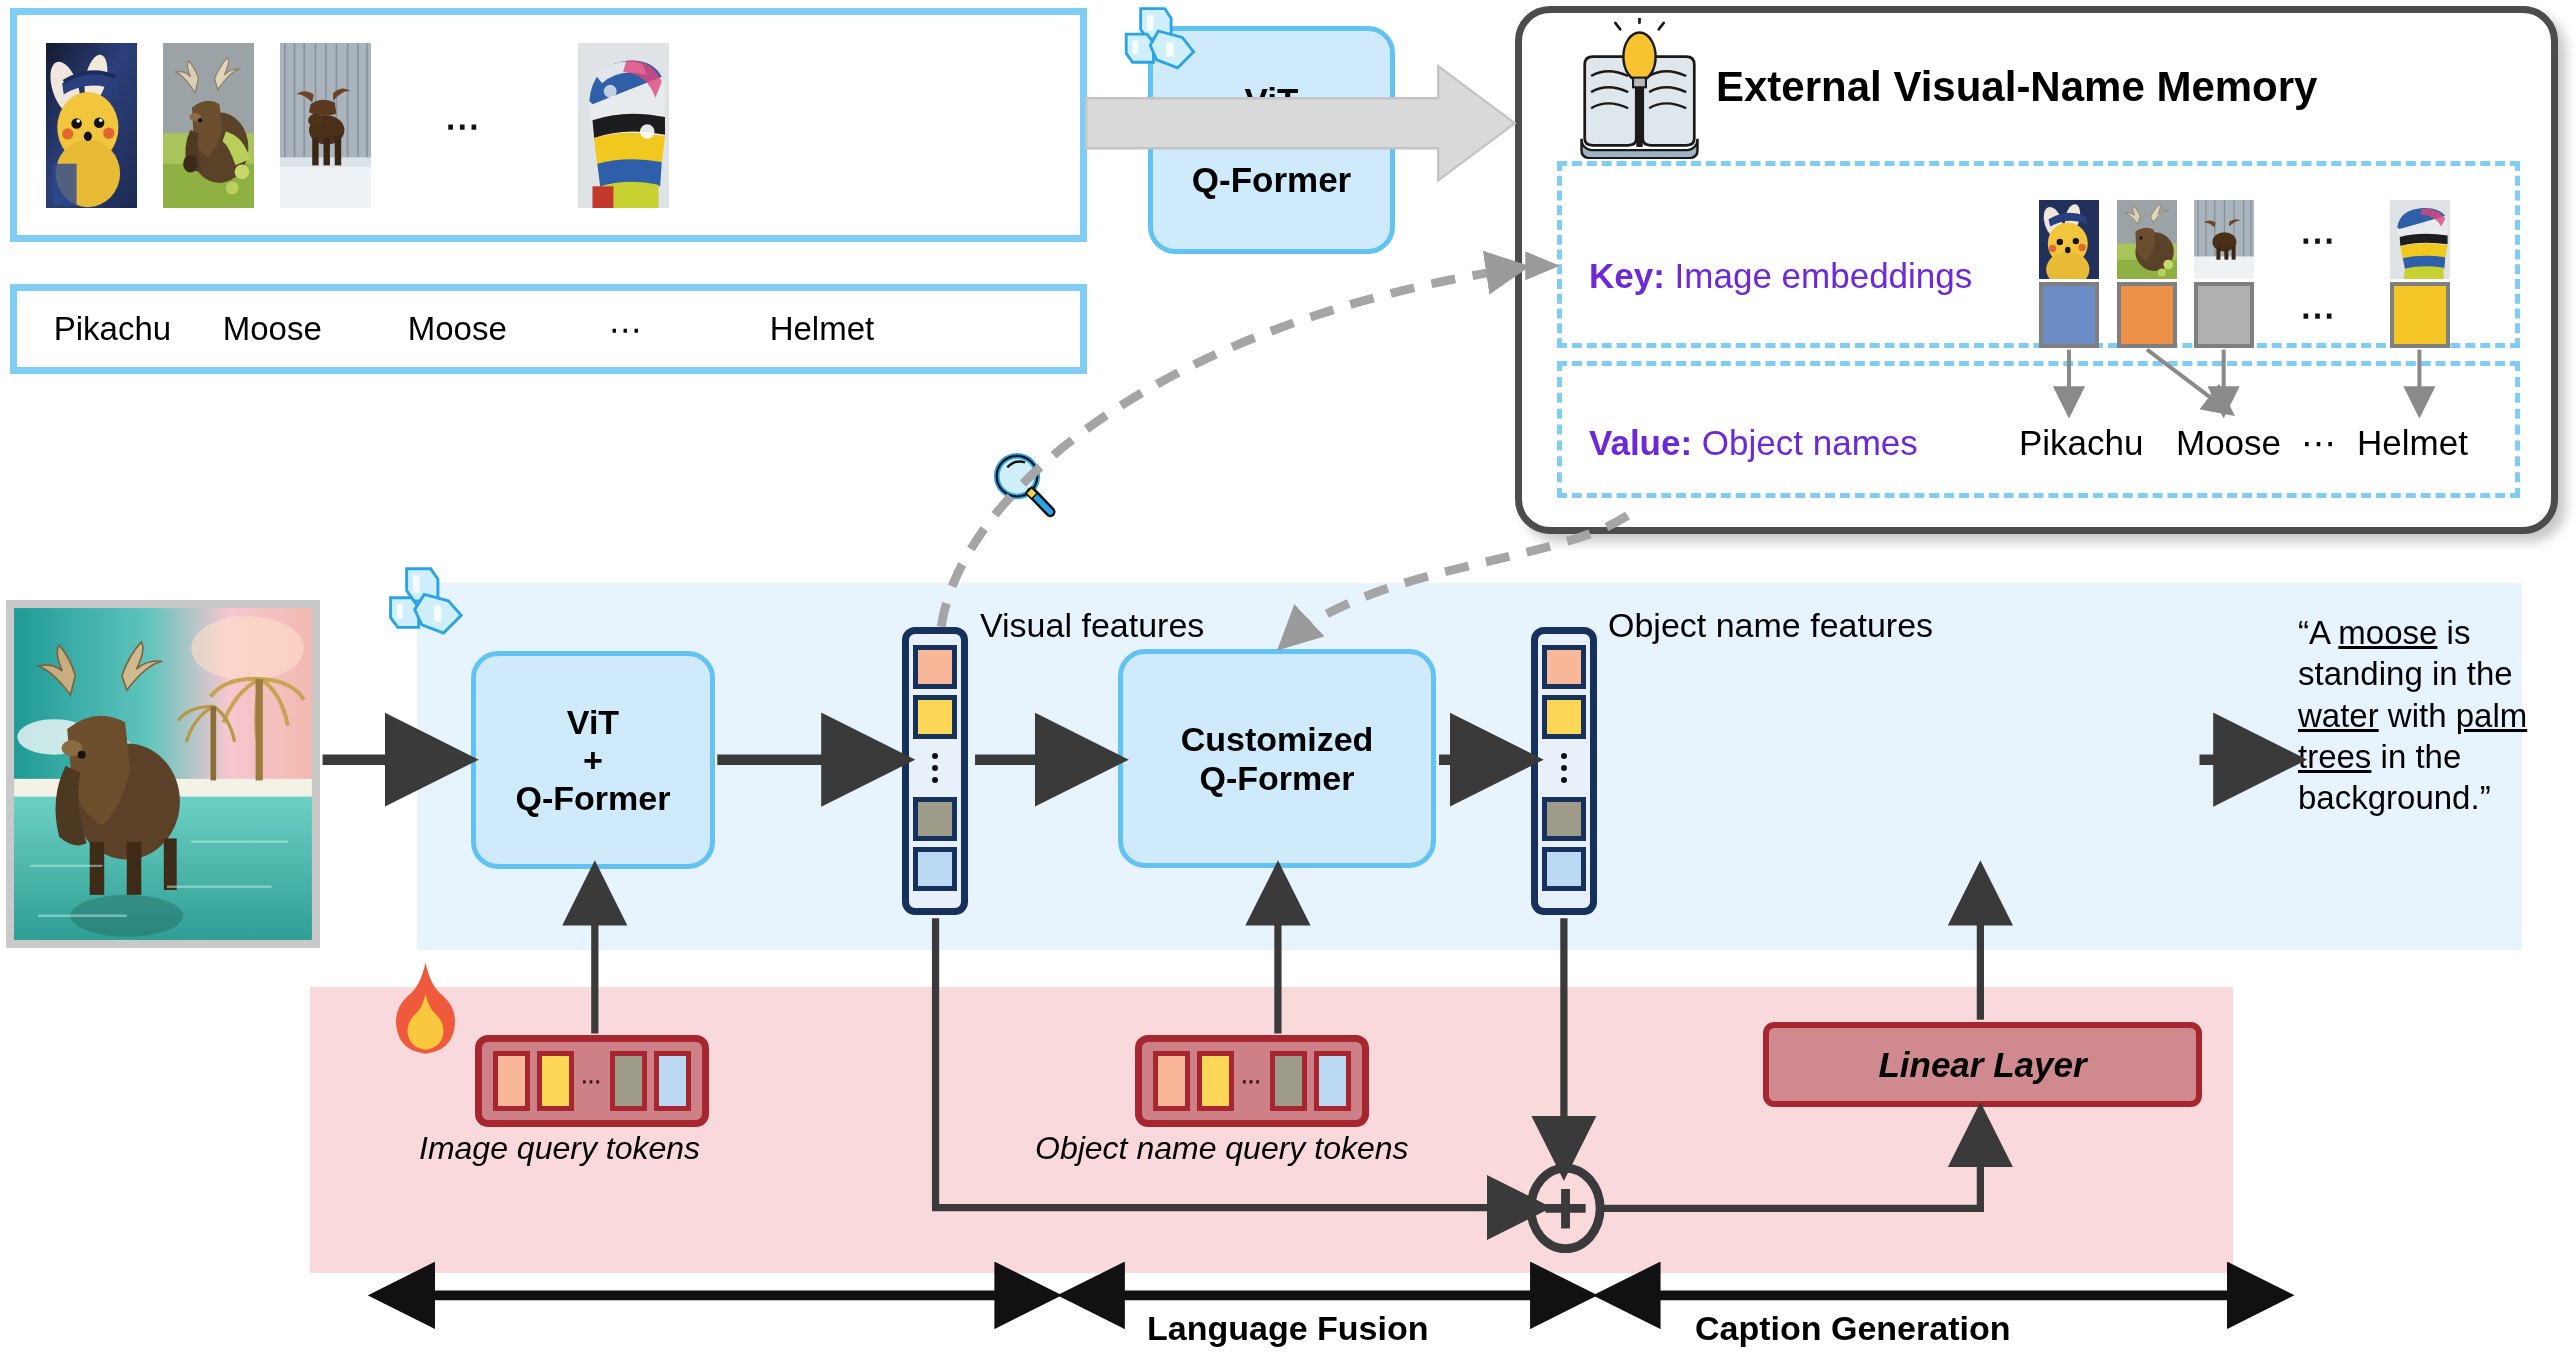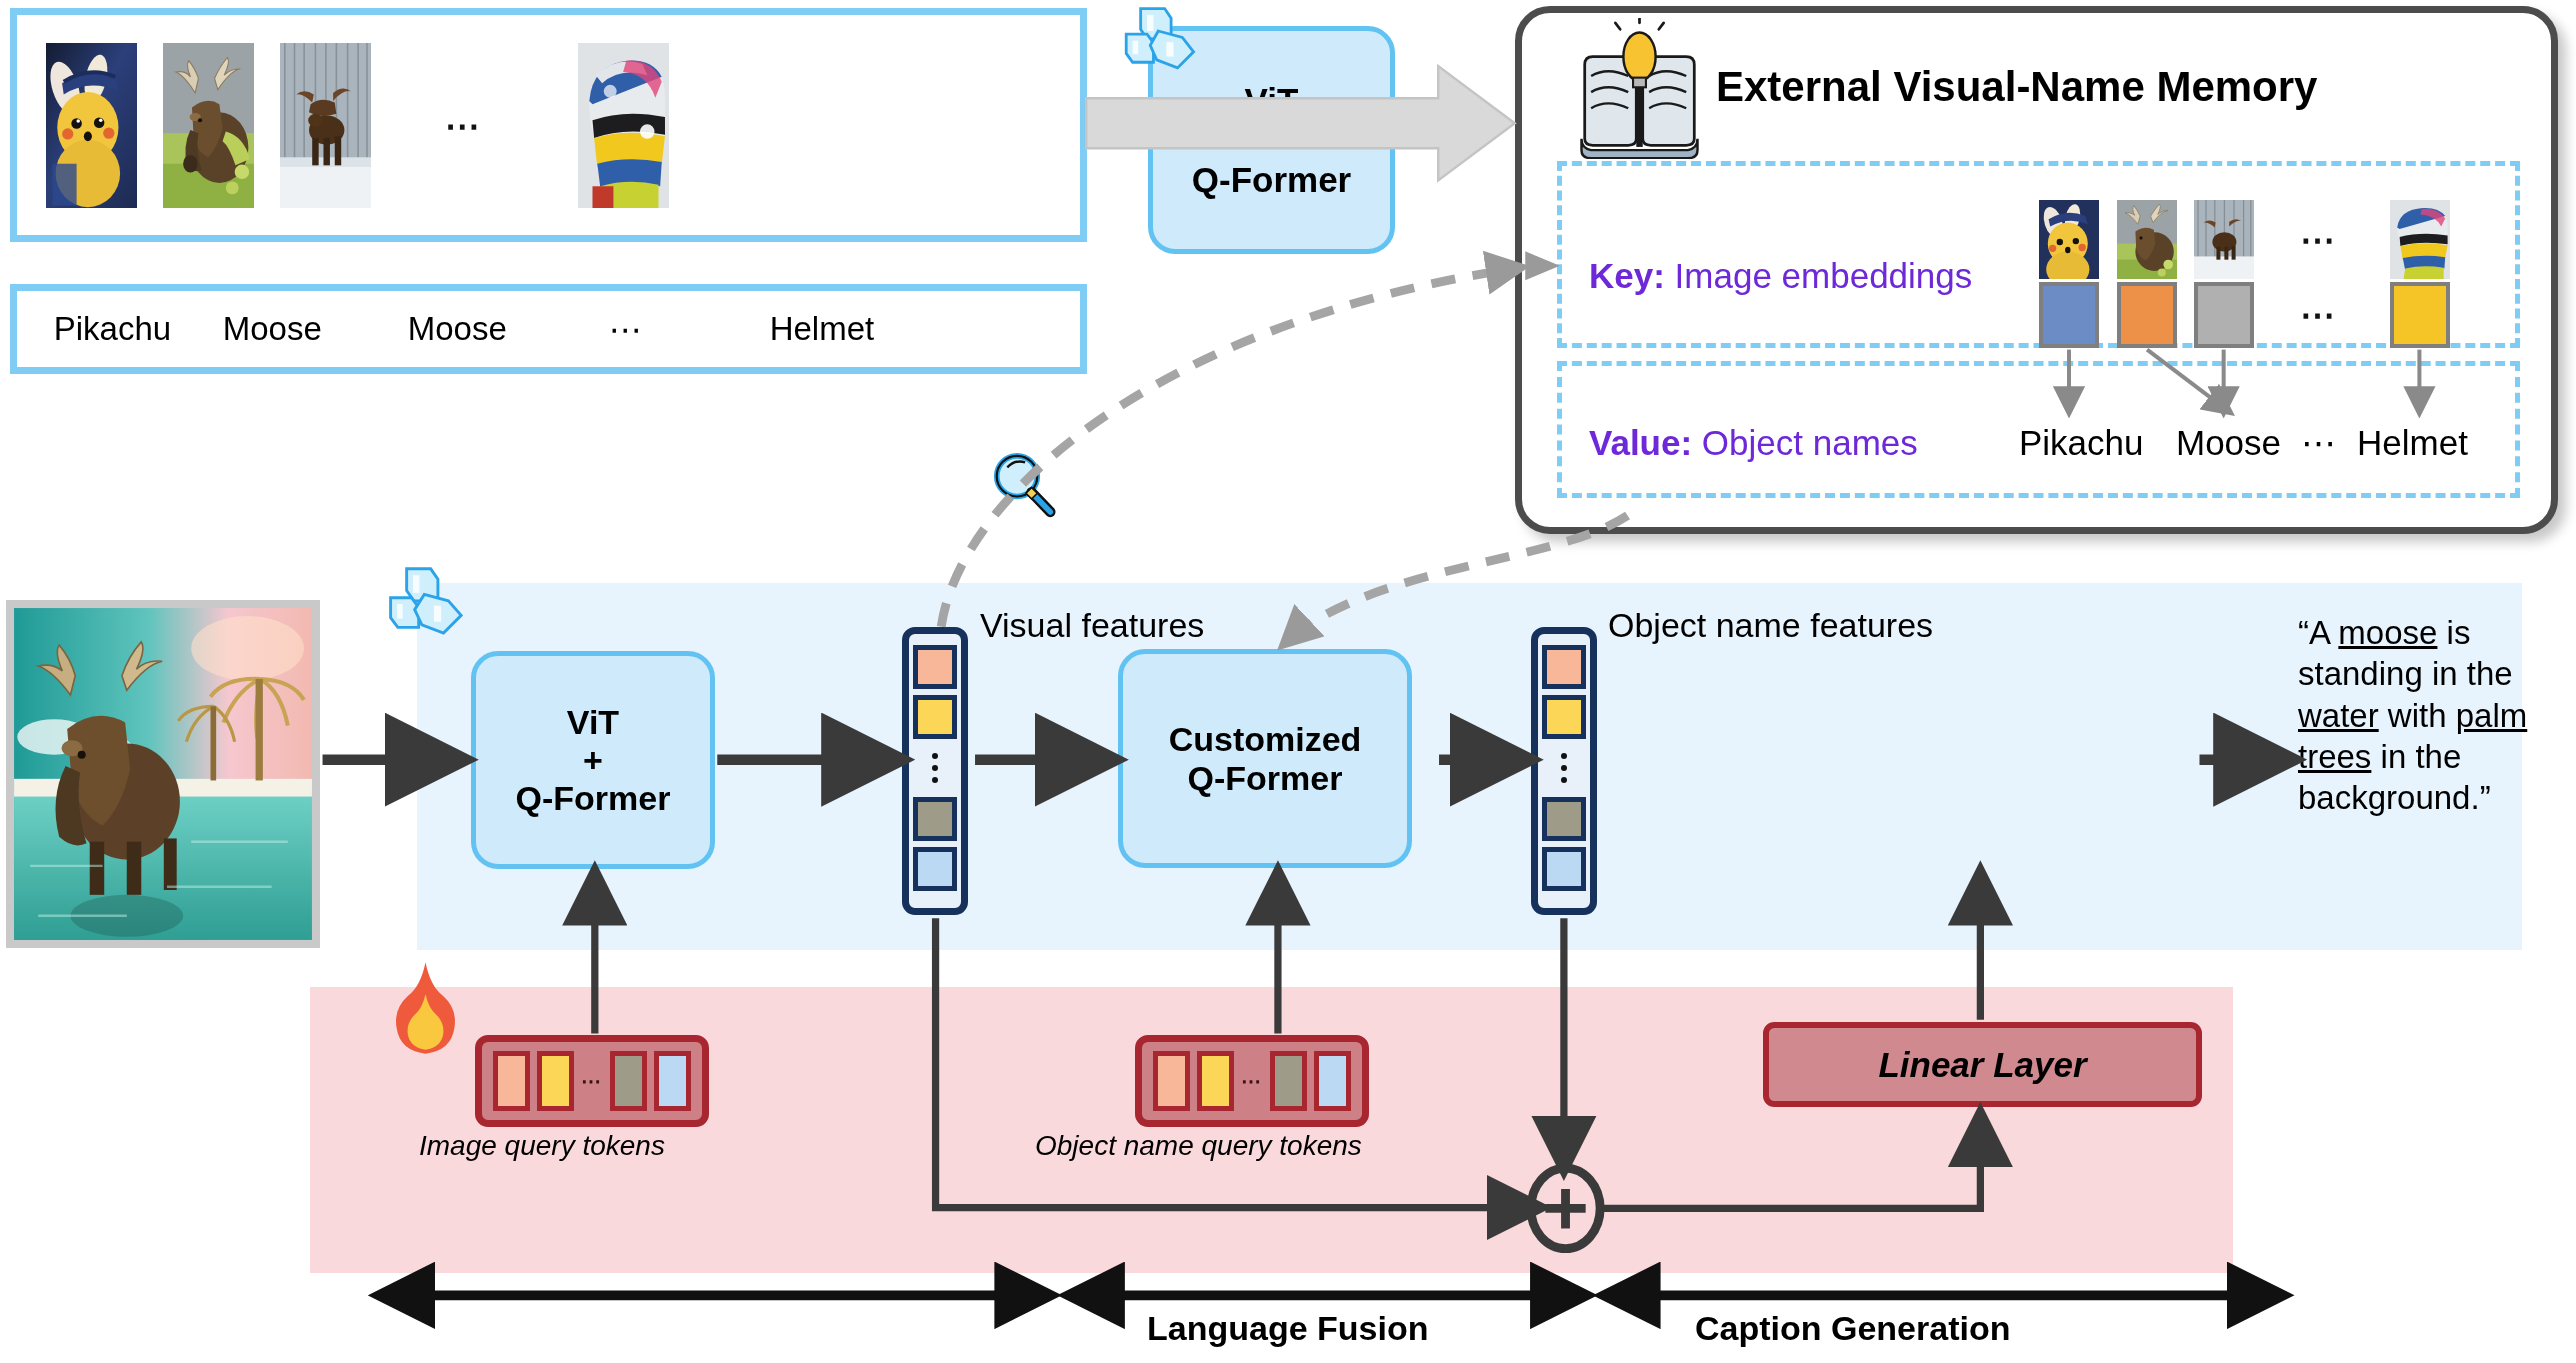--- a/index.html
+++ b/index.html
@@ -95,21 +95,21 @@
   .linear-layer {
     position:absolute; left:1763px; top:1022px; width:439px; height:85px;
     background:#d08a8f; border:6.4px solid #a72630; border-radius:11.3px;
     display:flex; align-items:center; justify-content:center;
     font-size:35px; font-weight:bold; font-style:italic; color:#000;
   }
 
   
   .lbl { position:absolute; color:#000; white-space:nowrap; }
   .lbl-feat { font-size:34px; }
-  .lbl-italic { font-size:28px; font-style:italic; }
+  .lbl-italic { font-size:32px; font-style:italic; }
   .lbl-stage { font-size:34px; font-weight:bold; }
 
   .caption {
     position:absolute; left:2298px; top:612px; width:266px;
     font-size:33px; line-height:1.25; color:#000;
   }
   .caption u { text-decoration:underline; }
 
   svg.overlay { position:absolute; left:0; top:0; width:2576px; height:1363px; pointer-events:none; }
 </style>
@@ -430,21 +430,21 @@
     <line x1="55" y1="56" x2="78" y2="80" stroke="#2aa3e8" stroke-width="7" stroke-linecap="round"></line>
     <rect x="50" y="52" width="10" height="10" fill="#f2d060" stroke="#111" stroke-width="2" transform="rotate(45 55 57)"></rect>
   </svg>
 
   <div class="mod" style="left:471px; top:651px; width:244px; height:218px; font-size:34px;">
     <div class="ln">ViT</div>
     <div class="ln">+</div>
     <div class="ln">Q-Former</div>
   </div>
 
-  <div class="mod" style="left:1118px; top:649px; width:294px; height:219px; font-size:34px;">
+  <div class="mod" style="left:1118px; top:649px; width:318px; height:219px; font-size:34px;">
     <div class="ln">Customized</div>
     <div class="ln">Q-Former</div>
   </div>
 
 
   <div class="tokcol" style="left:902px; top:627px; height:288px;">
     <div class="cell" style="background:#f9b799;"></div>
     <div class="cell" style="background:#fcd757;"></div>
     <div class="vdots">
         <i></i>

